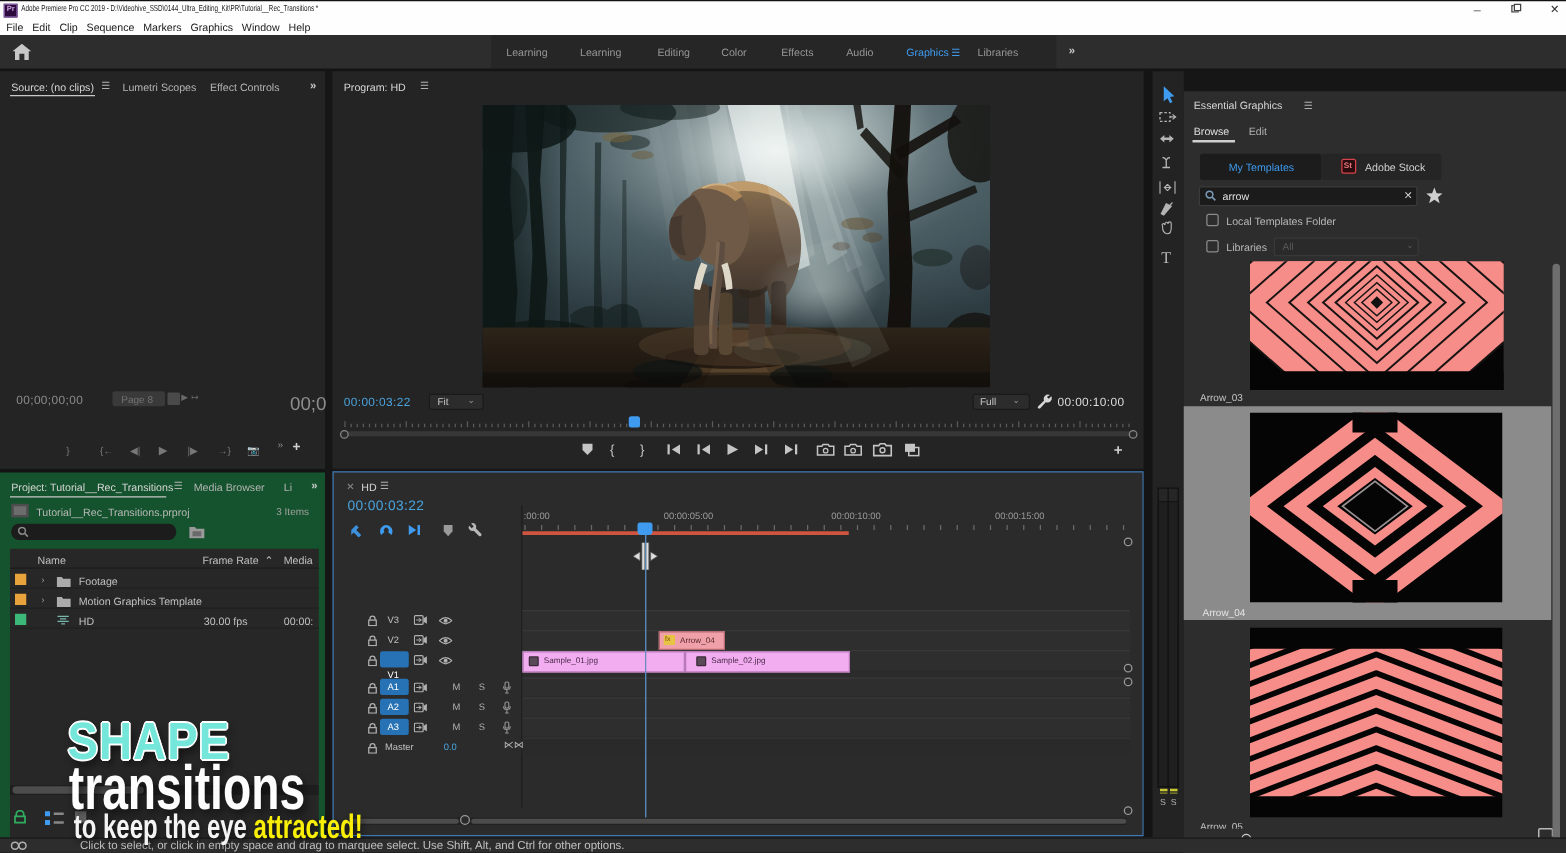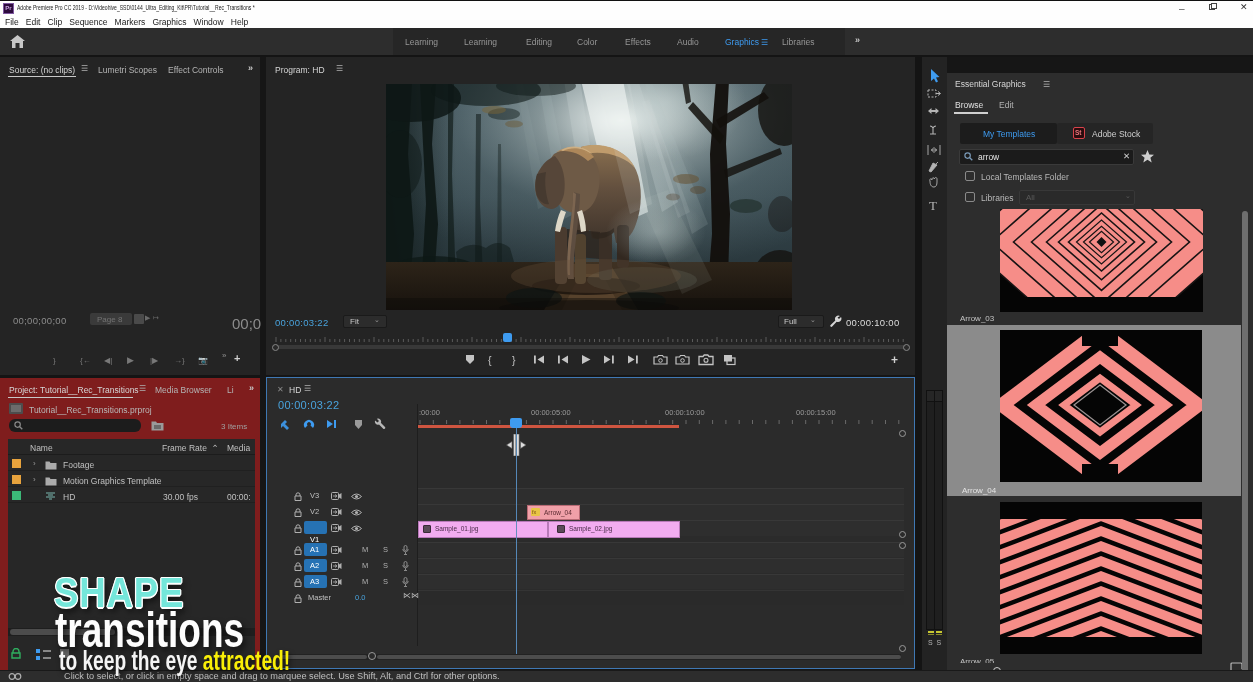--- a/index.html
+++ b/index.html
@@ -58,41 +58,41 @@
   <div class="txt" style="left:80px;top:299px;font-size:8px;color:#787878;">{←</div>
   <div class="txt" style="left:104px;top:299px;font-size:8px;color:#787878;">◀|</div>
   <div class="txt" style="left:127px;top:298px;font-size:9px;color:#787878;">▶</div>
   <div class="txt" style="left:150px;top:299px;font-size:8px;color:#787878;">|▶</div>
   <div class="txt" style="left:174px;top:299px;font-size:8px;color:#787878;">→}</div>
   <div class="txt" style="left:198px;top:299px;font-size:8px;color:#787878;">📷</div>
   <div class="txt" style="left:222px;top:294px;font-size:8px;color:#909090;">»</div>
   <div class="txt" style="left:234px;top:295px;font-size:11px;color:#d0d0d0;font-weight:bold;">+</div>
 </div>
 
-<div class="abs" style="left:0;top:375px;width:260px;height:295px;background:#7f1d1d;">
+<div class="abs" style="left:0;top:375px;width:260px;height:295px;background:#14532d;">
   <div class="abs" style="left:0;top:0;width:260px;height:3px;background:#141414;"></div>
   <div class="txt" style="left:9px;top:10px;font-size:8.5px;color:#d6d6d6;">Project: Tutorial__Rec_Transitions</div>
   <div class="abs" style="left:8px;top:22px;width:125px;height:1px;background:#c8c8c8;"></div>
   <div class="txt" style="left:139px;top:9px;font-size:8px;color:#b0b0b0;">☰</div>
   <div class="txt" style="left:155px;top:10px;font-size:8.5px;color:#b4b4b4;">Media Browser</div>
   <div class="txt" style="left:227px;top:10px;font-size:8.5px;color:#b4b4b4;">Li</div>
   <div class="txt" style="left:249px;top:8px;font-size:9px;color:#c8c8c8;font-weight:bold;">»</div>
   <div class="abs" style="left:9px;top:28px;width:14px;height:11px;background:#4d4d4d;border-radius:1px;"></div>
       <div class="abs" style="left:11px;top:30px;width:10px;height:7px;background:#6c6c6c;"></div>
   <div class="txt" style="left:29px;top:30px;font-size:8.5px;color:#b8b8b8;">Tutorial__Rec_Transitions.prproj</div>
   <div class="abs" style="left:9px;top:44px;width:132px;height:13px;background:#1c1c1c;border-radius:6px;"></div>
   <svg class="abs" style="left:14px;top:46px;" width="9" height="9" viewBox="0 0 9 9">
         <circle cx="3.6" cy="3.6" r="2.7" fill="none" stroke="#8a8a8a" stroke-width="1.2"></circle>
         <line x1="5.7" y1="5.7" x2="8.3" y2="8.3" stroke="#8a8a8a" stroke-width="1.3"></line>
       </svg>
   <svg class="abs" style="left:151px;top:45px;" width="13" height="11" viewBox="0 0 13 11">
         <path d="M0.5 1.5 H5 L6 3 H12.5 V10.5 H0.5 Z" fill="#9a9a9a"></path>
         <rect x="3" y="5" width="7" height="4" fill="#6a6a6a"></rect>
       </svg>
-  <div class="txt" style="left:221px;top:47px;font-size:8px;color:#a0a0a0;">3 Items</div>
+  <div class="txt" style="left:221px;top:30px;font-size:8px;color:#a0a0a0;">3 Items</div>
   <div class="abs" style="left:8px;top:64px;width:247px;height:295px;background:#272727;"></div>
   <div class="txt" style="left:30px;top:68px;font-size:8.5px;color:#c0c0c0;">Name</div>
   <div class="txt" style="left:162px;top:68px;font-size:8.5px;color:#c0c0c0;">Frame Rate&nbsp;&nbsp;⌃</div>
   <div class="txt" style="left:227px;top:68px;font-size:8.5px;color:#c0c0c0;">Media</div>
   <div class="abs" style="left:8px;top:79px;width:247px;height:1px;background:#1c1c1c;"></div>
   <div class="abs" style="left:12px;top:84px;width:9px;height:9px;background:#e8a33d;"></div>
   <div class="txt" style="left:33px;top:84px;font-size:8px;color:#9a9a9a;">›</div>
   <svg class="abs" style="left:45px;top:85px;" width="12" height="10" viewBox="0 0 12 10">
         <path d="M0.5 1.5 H4.5 L5.5 3 H11.5 V9.5 H0.5 Z" fill="#ababab"></path>
       </svg>

